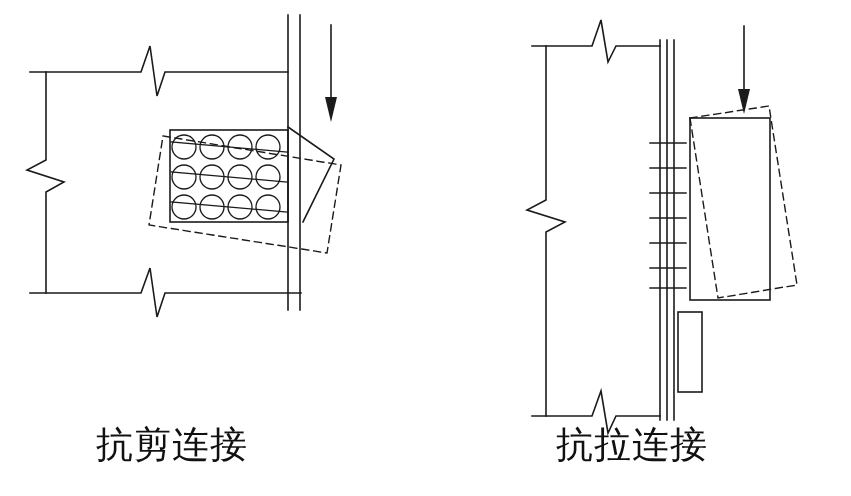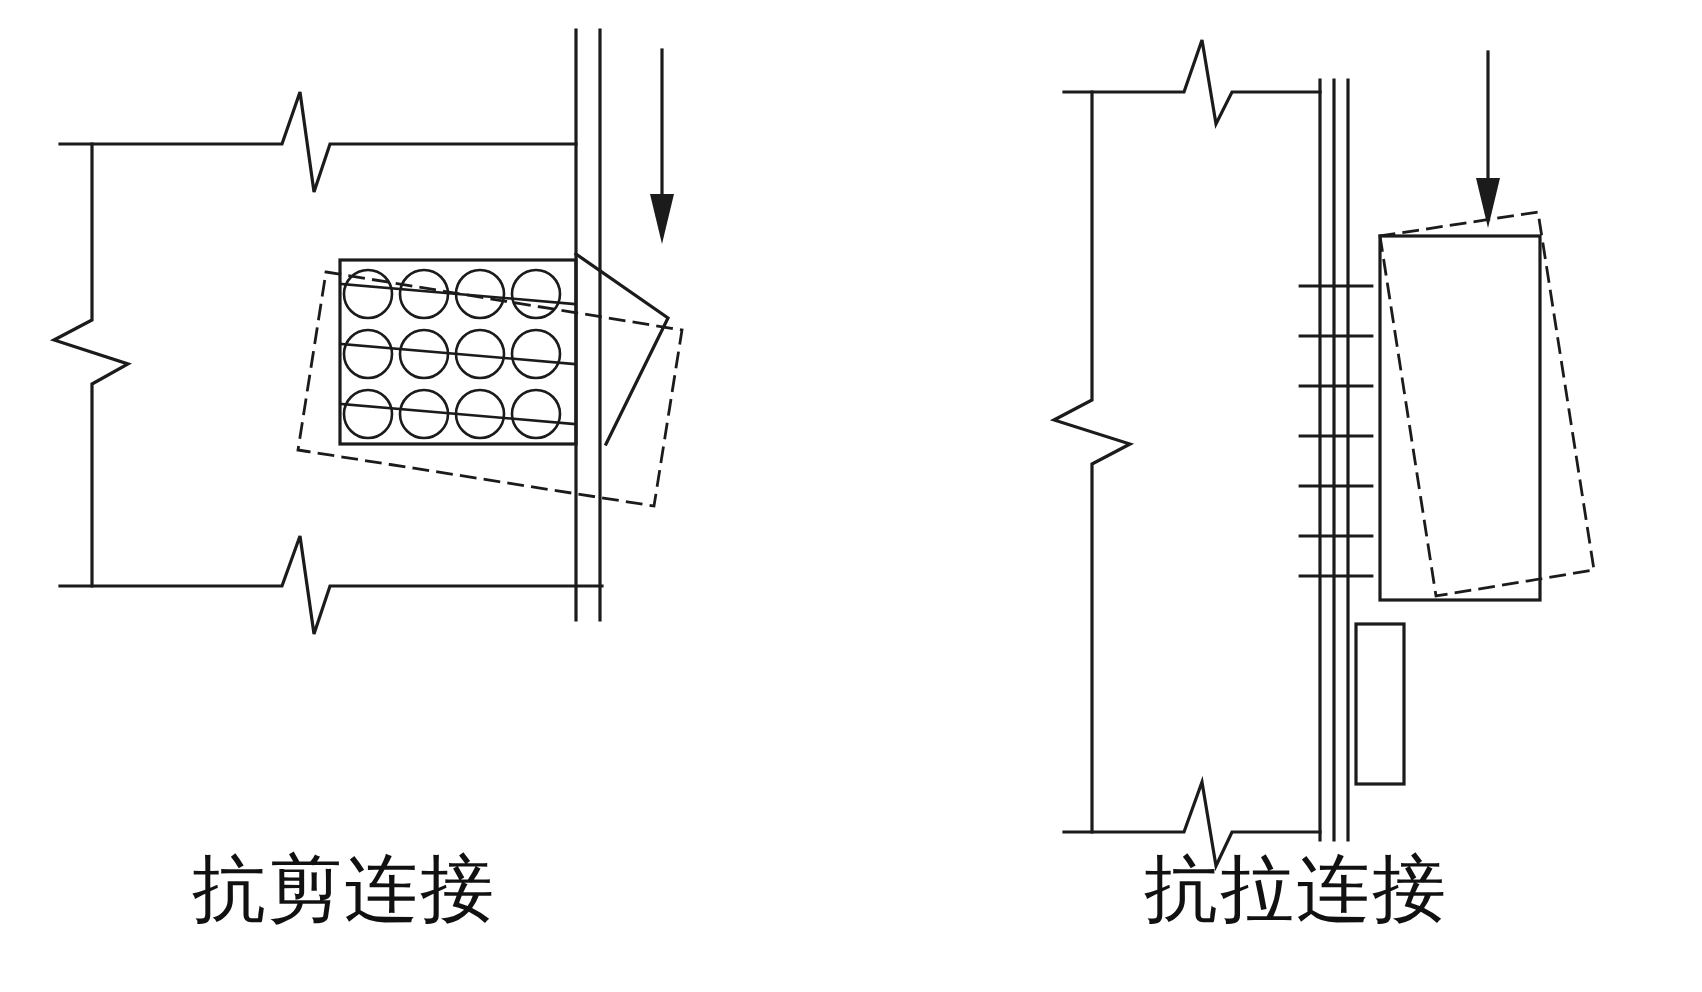--- a/index.html
+++ b/index.html
@@ -24,21 +24,21 @@
   .figure-label {
     position: absolute;
     top: 420px;
     font-size: 37px;
     color: #111111;
     letter-spacing: 1px;
     white-space: nowrap;
     user-select: none;
   }
   .figure-label.left  { left: 96px;  }
-  .figure-label.right { left: 556px; margin-left: 16px; }
+  .figure-label.right { left: 556px; }
 </style>
 </head>
 <body>
 
 <div class="canvas">
 
   <svg class="diagram-svg" width="851" height="496" viewBox="0 0 851 496" xmlns="http://www.w3.org/2000/svg">
 
     <g stroke="#1b1b1b" fill="none" stroke-width="1.6" stroke-linecap="square">
 

